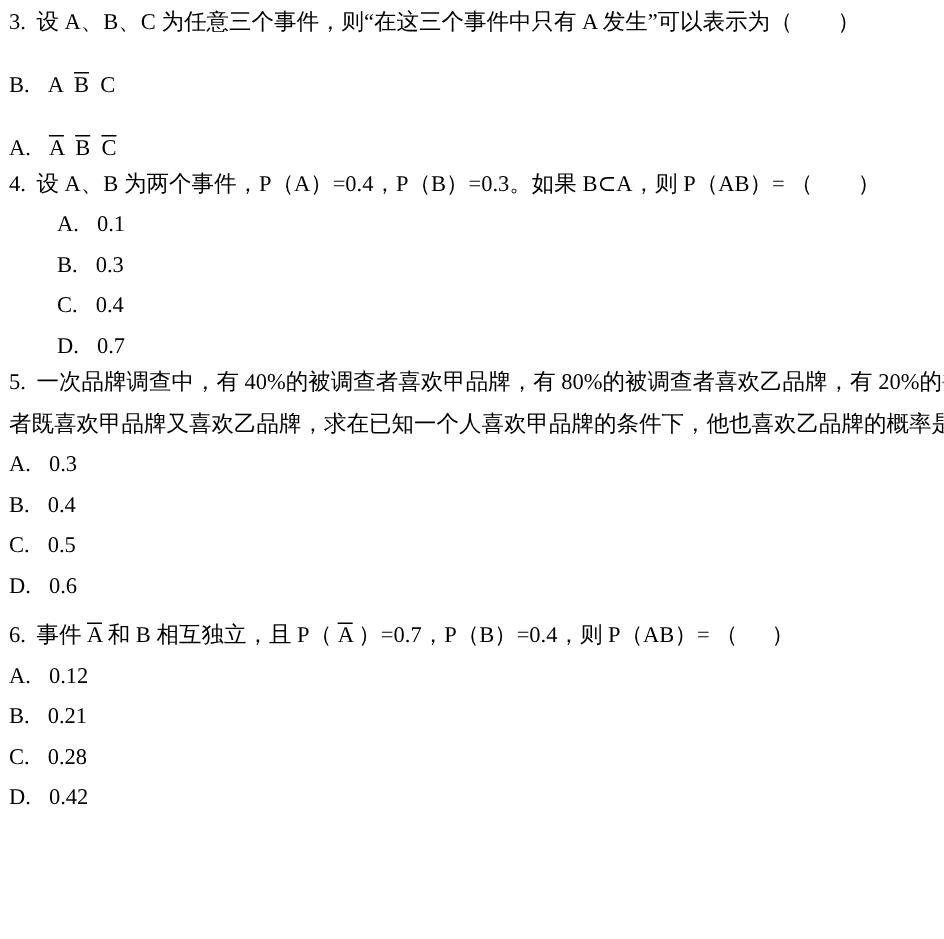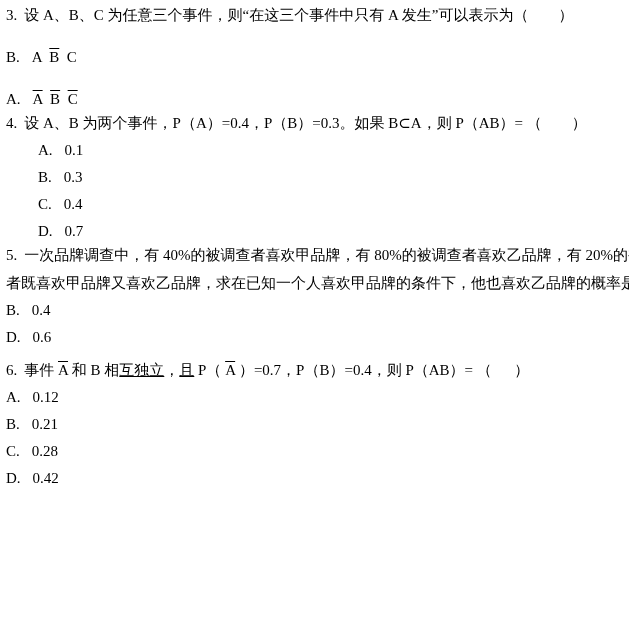--- a/index.html
+++ b/index.html
@@ -26,21 +26,20 @@
   .qnum {
     margin-right: 7px;
   }
   .olabel {
     margin-right: 12px;
   }
   .over {
     text-decoration: overline;
   }
   .under {
-    text-decoration: underline;
   }
   
   .q-q3 .option { margin-top: 22px; }
   .q-q4 { margin-top: 4px; }
   .q-q4 .option { margin-top: 7px; margin-left: 32px; }
   .q-q5 { margin-top: 4px; }
   .q-q5 .stem-line + .stem-line { margin-top: 8px; }
   .q-q5 .option { margin-top: 7px; }
   .q-q6 { margin-top: 13px; }
   .q-q6 .stem-line { margin-bottom: 6px; }
@@ -58,21 +57,23 @@
     <div class="question q-q4">
       <div class="line stem-line"><span class="qnum">4.</span><span>设 A、B 为两个事件，P（A）=0.4，P（B）=0.3。如果 B⊂A，则 P（AB）= （        ）</span></div>
       <div class="line option"><span class="olabel">A.</span><span><span>0.1</span></span></div>
       <div class="line option"><span class="olabel">B.</span><span><span>0.3</span></span></div>
       <div class="line option"><span class="olabel">C.</span><span><span>0.4</span></span></div>
       <div class="line option"><span class="olabel">D.</span><span><span>0.7</span></span></div>
     </div>
     <div class="question q-q5">
       <div class="line stem-line"><span class="qnum">5.</span><span>一次品牌调查中，有 40%的被调查者喜欢甲品牌，有 80%的被调查者喜欢乙品牌，有 20%的被调查</span></div>
       <div class="line stem-line"><span>者既喜欢甲品牌又喜欢乙品牌，求在已知一个人喜欢甲品牌的条件下，他也喜欢乙品牌的概率是（        ）</span></div>
+      <div class="line option"><span class="olabel">A.</span><span><span>0.3</span></span></div>
       <div class="line option"><span class="olabel">B.</span><span><span>0.4</span></span></div>
+      <div class="line option"><span class="olabel">C.</span><span><span>0.5</span></span></div>
       <div class="line option"><span class="olabel">D.</span><span><span>0.6</span></span></div>
     </div>
     <div class="question q-q6">
       <div class="line stem-line"><span class="qnum">6.</span><span>事件 </span><span class="over">A</span><span> 和 B 相</span><span class="under">互独立</span><span>，</span><span class="under">且</span><span> P（ </span><span class="over">A</span><span> ）=0.7，P（B）=0.4，则 P（AB）= （      ）</span></div>
       <div class="line option"><span class="olabel">A.</span><span><span>0.12</span></span></div>
       <div class="line option"><span class="olabel">B.</span><span><span>0.21</span></span></div>
       <div class="line option"><span class="olabel">C.</span><span><span>0.28</span></span></div>
       <div class="line option"><span class="olabel">D.</span><span><span>0.42</span></span></div>
     </div>
   </div>

